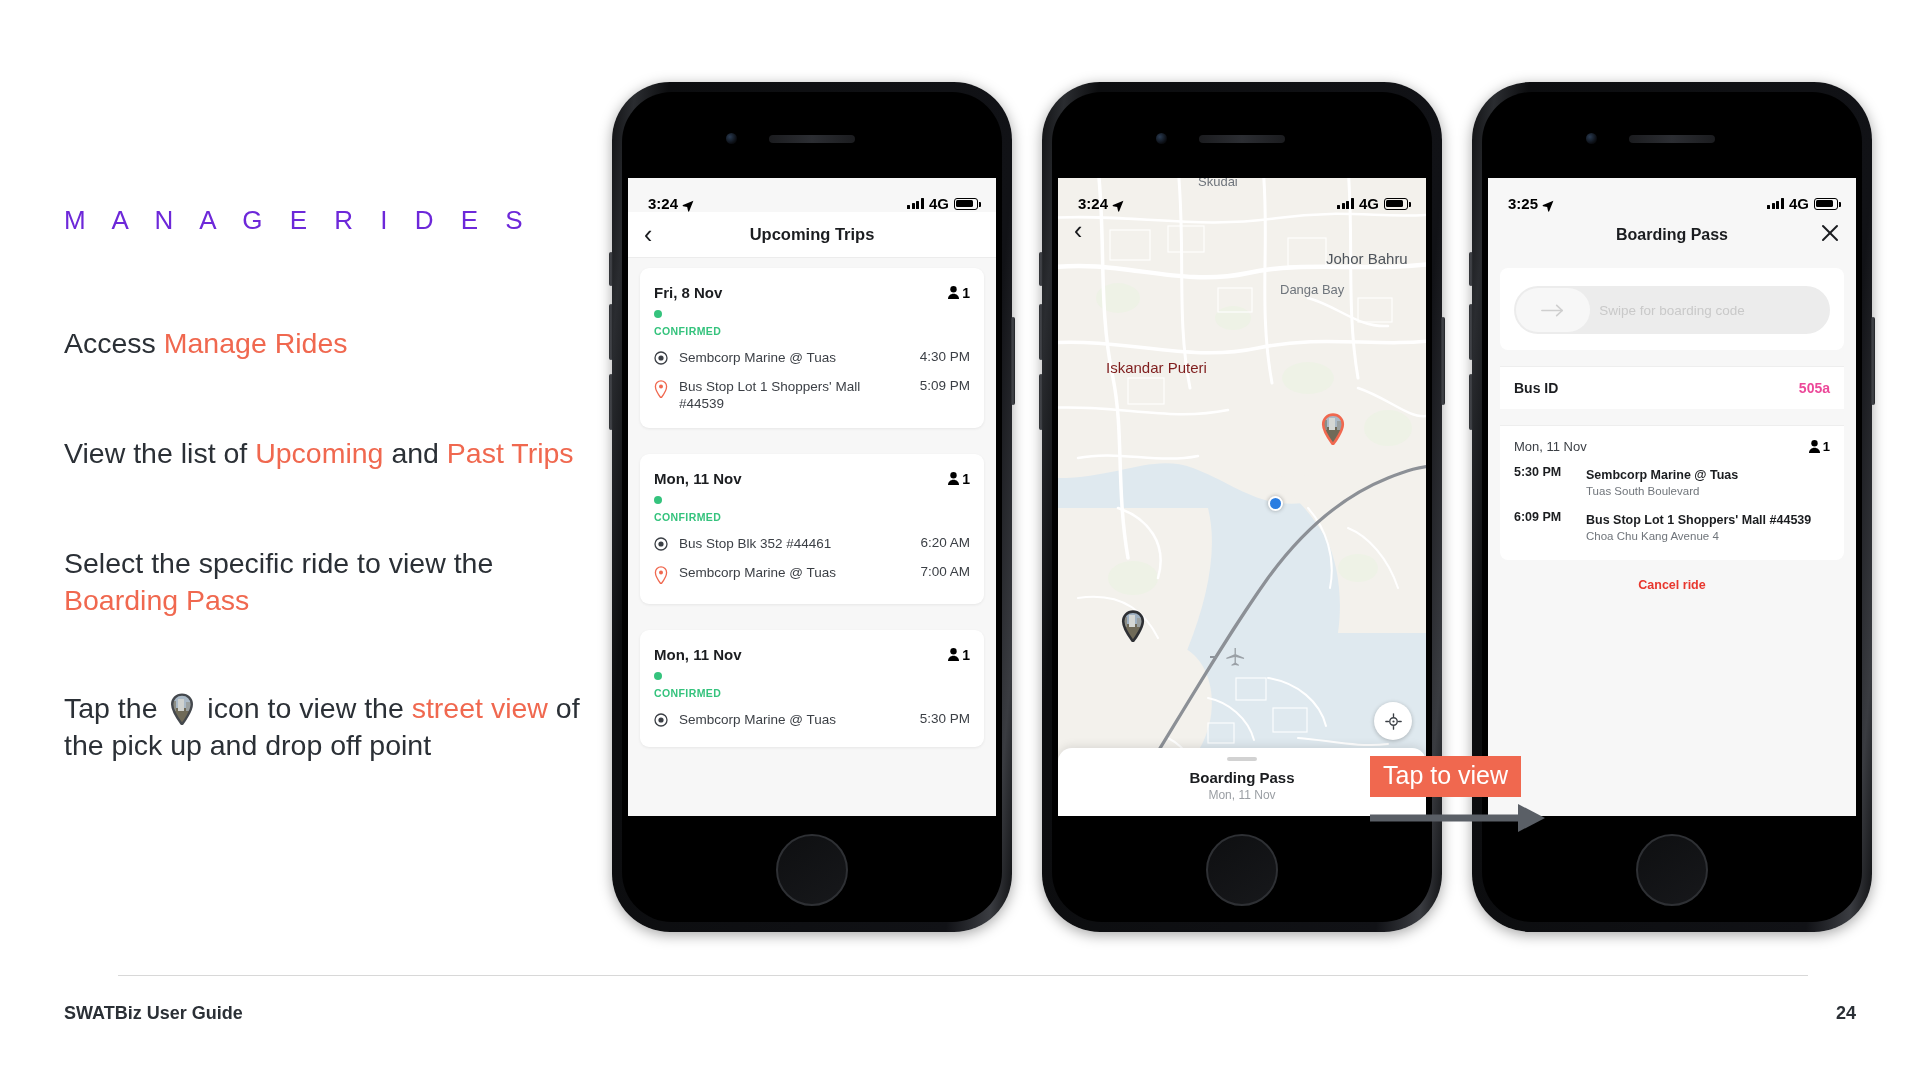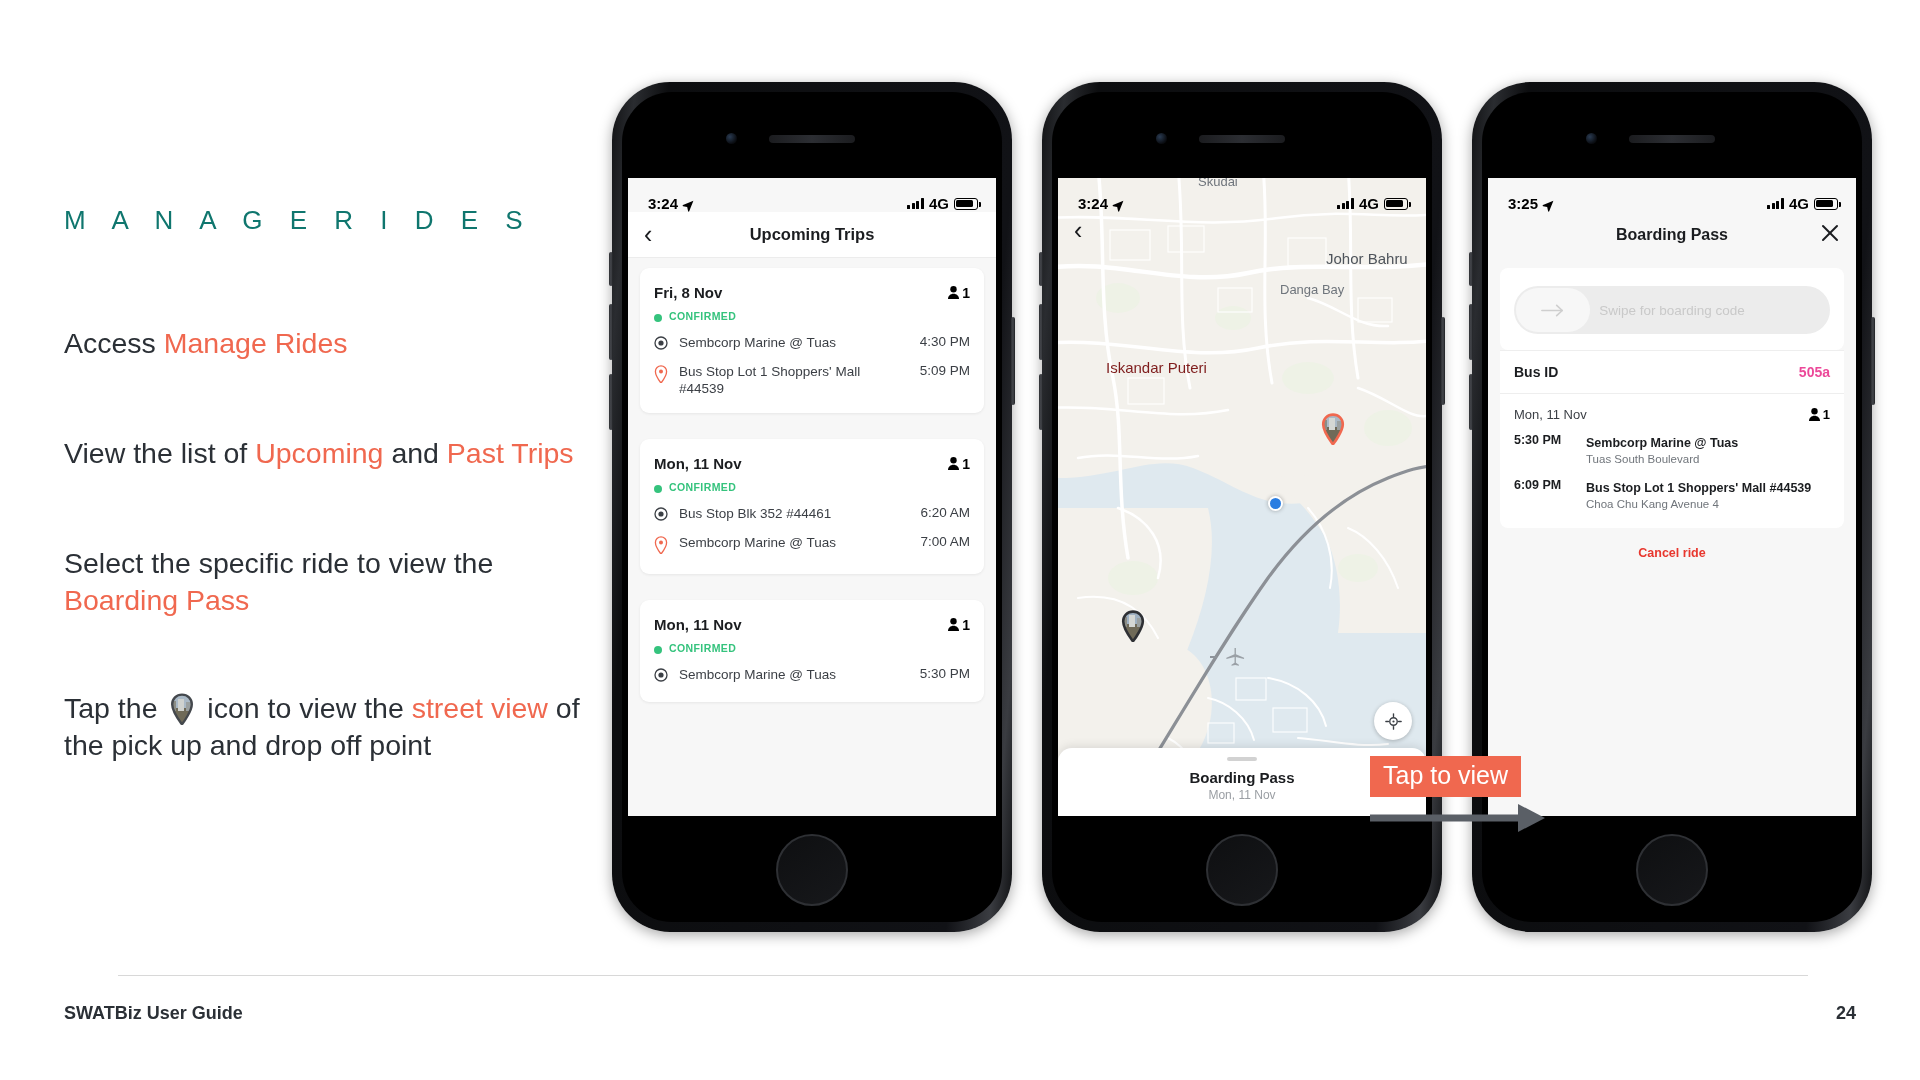--- a/index.html
+++ b/index.html
@@ -7,21 +7,21 @@
     width: 1920px; height: 1080px;
     background: #ffffff;
     font-family: "Liberation Sans", sans-serif;
     overflow: hidden;
   }
   #slide { position: relative; width: 1920px; height: 1080px; background:#fff; }
 
   
   .copy { position: absolute; left: 64px; top: 205px; width: 560px; }
   .kicker {
-    font-size: 26px; letter-spacing: 10px; color: #0f766e;
+    font-size: 26px; letter-spacing: 10px; color: #6d28d9;
     font-weight: 400; white-space: nowrap;
   }
   .para {
     position: absolute; left: 64px;
     font-size: 28.5px; line-height: 37px; color: #2b3036; font-weight: 400;
   }
   .hl { color: #f0684f; }
   .sv-inline {
     display: inline-block; width: 26px; height: 30px;
     vertical-align: -7px; margin: 0 4px; position: relative;
@@ -107,21 +107,21 @@
   }
   .s1-list { flex:1; padding: 10px 12px 0; overflow:hidden; }
   .trip-card {
     background:#fff; border-radius: 9px; padding: 16px 14px 16px;
     margin-bottom: 26px; box-shadow: 0 1px 3px rgba(0,0,0,.07);
   }
   .tc-head { display:flex; justify-content:space-between; align-items:center; }
   .tc-date { font-size: 15px; font-weight: bold; color:#1b1d20; }
   .tc-pax { font-size: 14px; font-weight: bold; color:#000; display:flex; align-items:center; gap:3px; }
   .pax-glyph { display:inline-block; width: 11px; height: 13px; }
-  .tc-status { display:flex; align-items:flex-end; gap:7px; margin: 9px 0 12px; }
+  .tc-status { display:flex; align-items:flex-start; gap:7px; margin: 9px 0 12px; flex-direction: column; }
   .dot { width: 8px; height: 8px; border-radius: 50%; background:#35c37d; }
   .tc-status span { font-size: 10.5px; font-weight: bold; letter-spacing:.4px; color:#35c37d; }
   .leg { display:flex; align-items:flex-start; gap:11px; margin-bottom: 9px; }
   .leg:last-child { margin-bottom: 0; }
   .leg .ico { width: 14px; flex:0 0 14px; margin-top: 2px; }
   .leg .name { flex:1; font-size: 13.5px; color:#3b3f45; line-height: 17px; }
   .leg .time { font-size: 13.5px; color:#3b3f45; white-space:nowrap; margin-top:0; }
 
   
   .s2 { position:relative; height:100%; background:#f1efea; overflow:hidden; }
@@ -165,21 +165,21 @@
   }
   .swipe .lbl {
     position:absolute; left:0; right:0; text-align:center;
     font-size: 13.5px; color:#c9c9c9; font-weight: 500;
   }
   .swipe-note {
     margin-top: 11px; font-size: 10.5px; color:#b9bcc0; font-style: italic;
     text-align:center; line-height: 14px;
   }
   .busid-row {
-    background:#fff; margin: 0 12px; padding: 13px 14px;
+    background:#fff; margin: 16px 12px; padding: 13px 14px;
     display:flex; justify-content:space-between; align-items:center;
     border-top: 1px solid #eee;
   }
   .busid-row .k { font-size: 14px; font-weight:bold; color:#1b1d20; }
   .busid-row .v { font-size: 14px; font-weight:bold; color:#ec4899; }
   .detail-card { background:#fff; margin: 0 12px; border-radius: 0 0 8px 8px; padding: 13px 14px 16px; border-top:1px solid #eee; }
   .dc-head { display:flex; justify-content:space-between; align-items:center; margin-bottom: 11px; }
   .dc-date { font-size: 13px; color:#3b3f45; }
   .dc-pax { font-size: 13px; font-weight:bold; color:#000; display:flex; align-items:center; gap:3px; }
   .dc-row { display:flex; gap: 14px; margin-bottom: 11px; }

